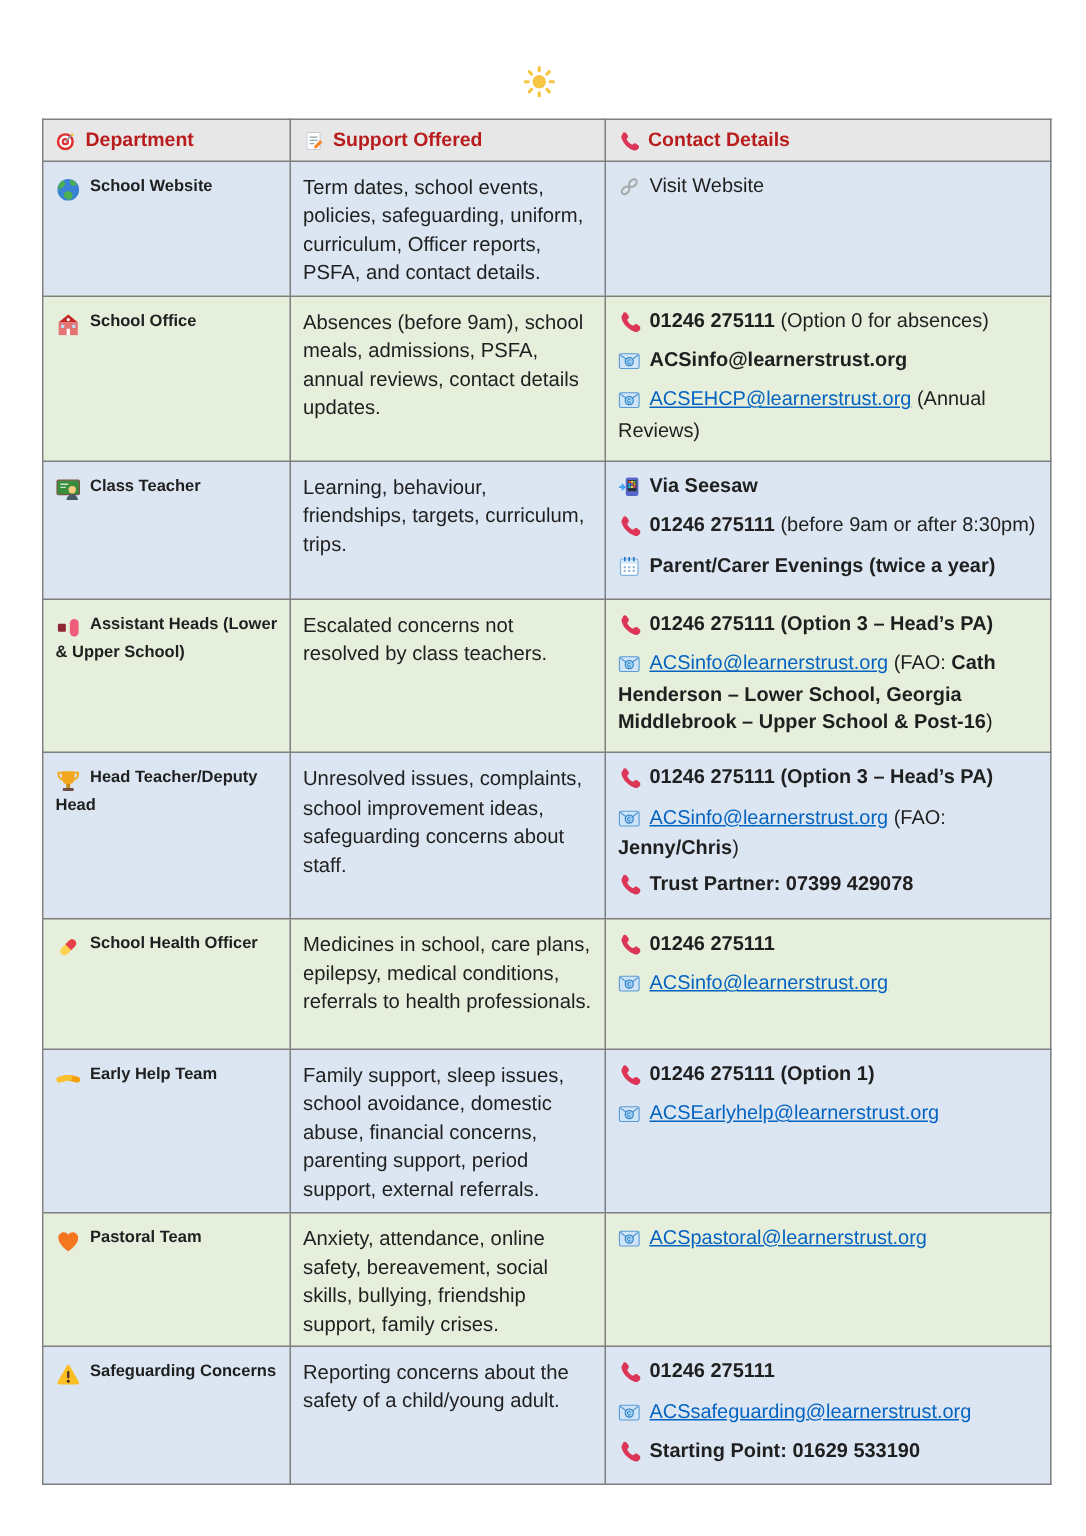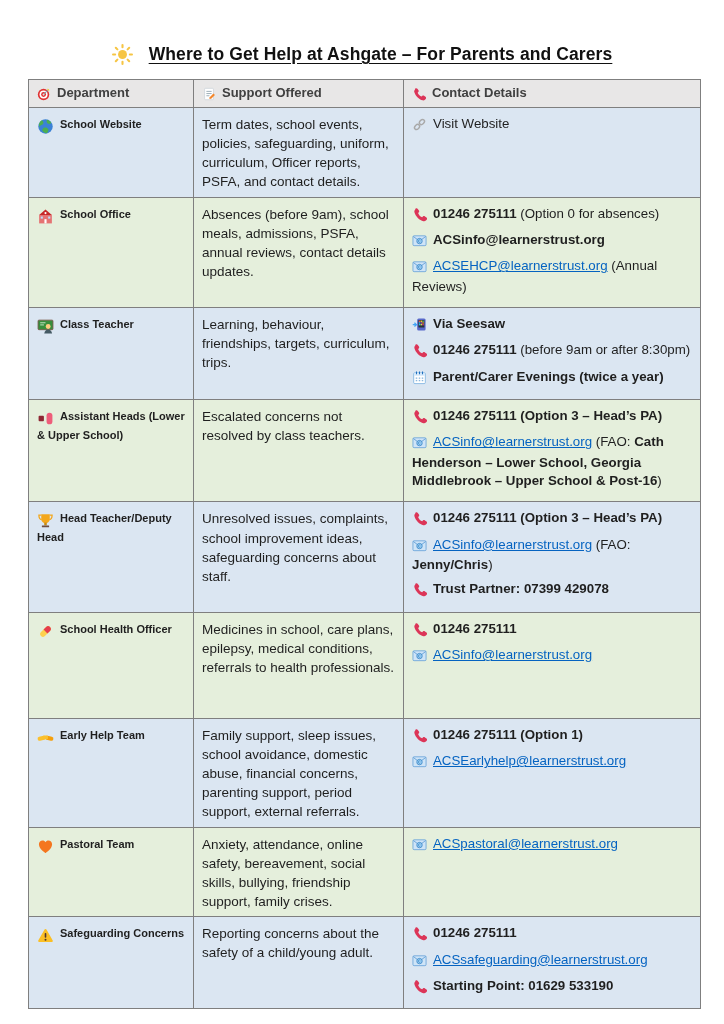--- a/index.html
+++ b/index.html
@@ -21,30 +21,30 @@
     border-collapse:collapse;table-layout:fixed;
     margin:14px 0 0 28px;width:672px;
   }
   .help-table th,.help-table td{
     border:1px solid #7f7f7f;vertical-align:top;
     padding:5px 8px;box-sizing:border-box;
   }
   .help-table thead th{
     background:#e8e7e7;text-align:left;
     font-size:13px;font-weight:bold;height:28px;
-    vertical-align:middle;color:#404040;
+    vertical-align:middle;color:#b91c1c;
   }
   tr.blue{background:#dbe6f2;}
   tr.green{background:#e5efdc;}
   tbody tr:nth-child(1){height:89px;}
   tbody tr:nth-child(2){height:93px;}
   tbody tr:nth-child(3){height:75px;}
   tbody tr:nth-child(4){height:77px;}
   tbody tr:nth-child(5){height:78px;}
-  tbody tr:nth-child(6){height:106px;}
+  tbody tr:nth-child(6){height:87px;}
   tbody tr:nth-child(7){height:106px;}
   tbody tr:nth-child(8){height:87px;margin-left:36px;}
   tbody tr:nth-child(9){height:90px;}
   td.dept{font-weight:bold;font-size:11px;line-height:1.5;padding-top:8px;}
   td.support{font-size:13.5px;line-height:1.42;padding-top:7px;}
   td.contact{font-size:13.3px;line-height:1.38;padding-top:7px;}
   .cline{margin:0 0 6px 0;}
   .b{font-weight:bold;}
   .lnk{color:#0563c1;font-weight:normal;text-decoration:underline;cursor:pointer;}
   .ic{display:inline-block;margin-right:6px;vertical-align:-2px;}
@@ -65,21 +65,20 @@
           <line x1="8" y1="13.6" x2="8" y2="15.2"></line>
           <line x1="0.8" y1="8" x2="2.4" y2="8"></line>
           <line x1="13.6" y1="8" x2="15.2" y2="8"></line>
           <line x1="2.9" y1="2.9" x2="4.1" y2="4.1"></line>
           <line x1="11.9" y1="11.9" x2="13.1" y2="13.1"></line>
           <line x1="2.9" y1="13.1" x2="4.1" y2="11.9"></line>
           <line x1="11.9" y1="4.1" x2="13.1" y2="2.9"></line>
         </g>
       </svg>
     </span>
-  <span class="page-title">Where to Get Help at Ashgate – For Parents and Carers</span>
 </div>
 
 <table class="help-table">
   <colgroup>
       <col style="width:165px">
       <col style="width:210px">
       <col style="width:297px">
     </colgroup>
   <thead>
     <tr>

